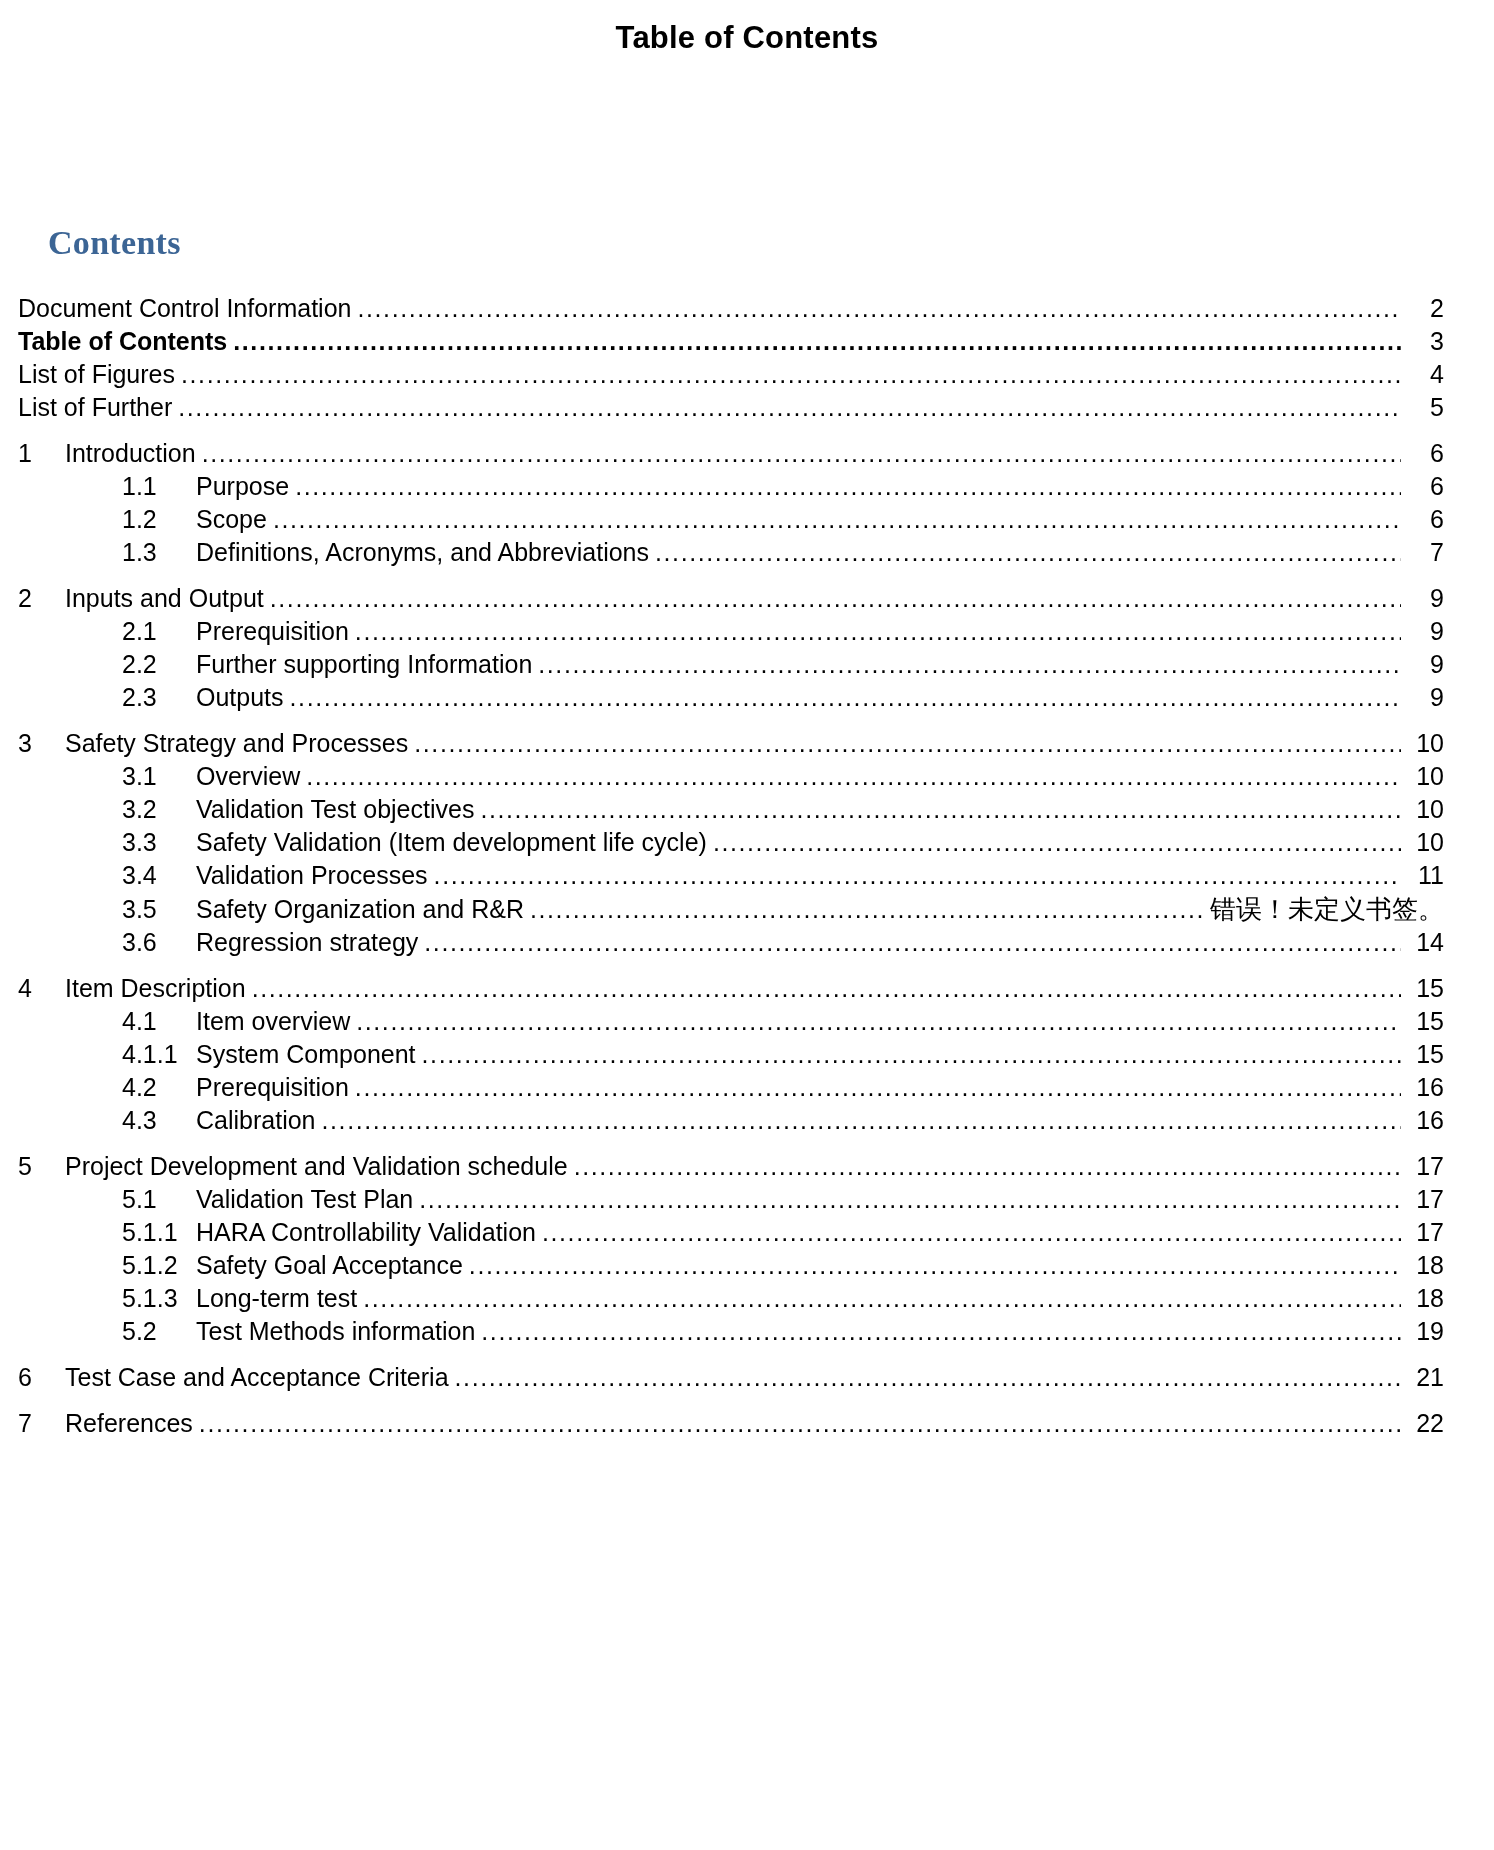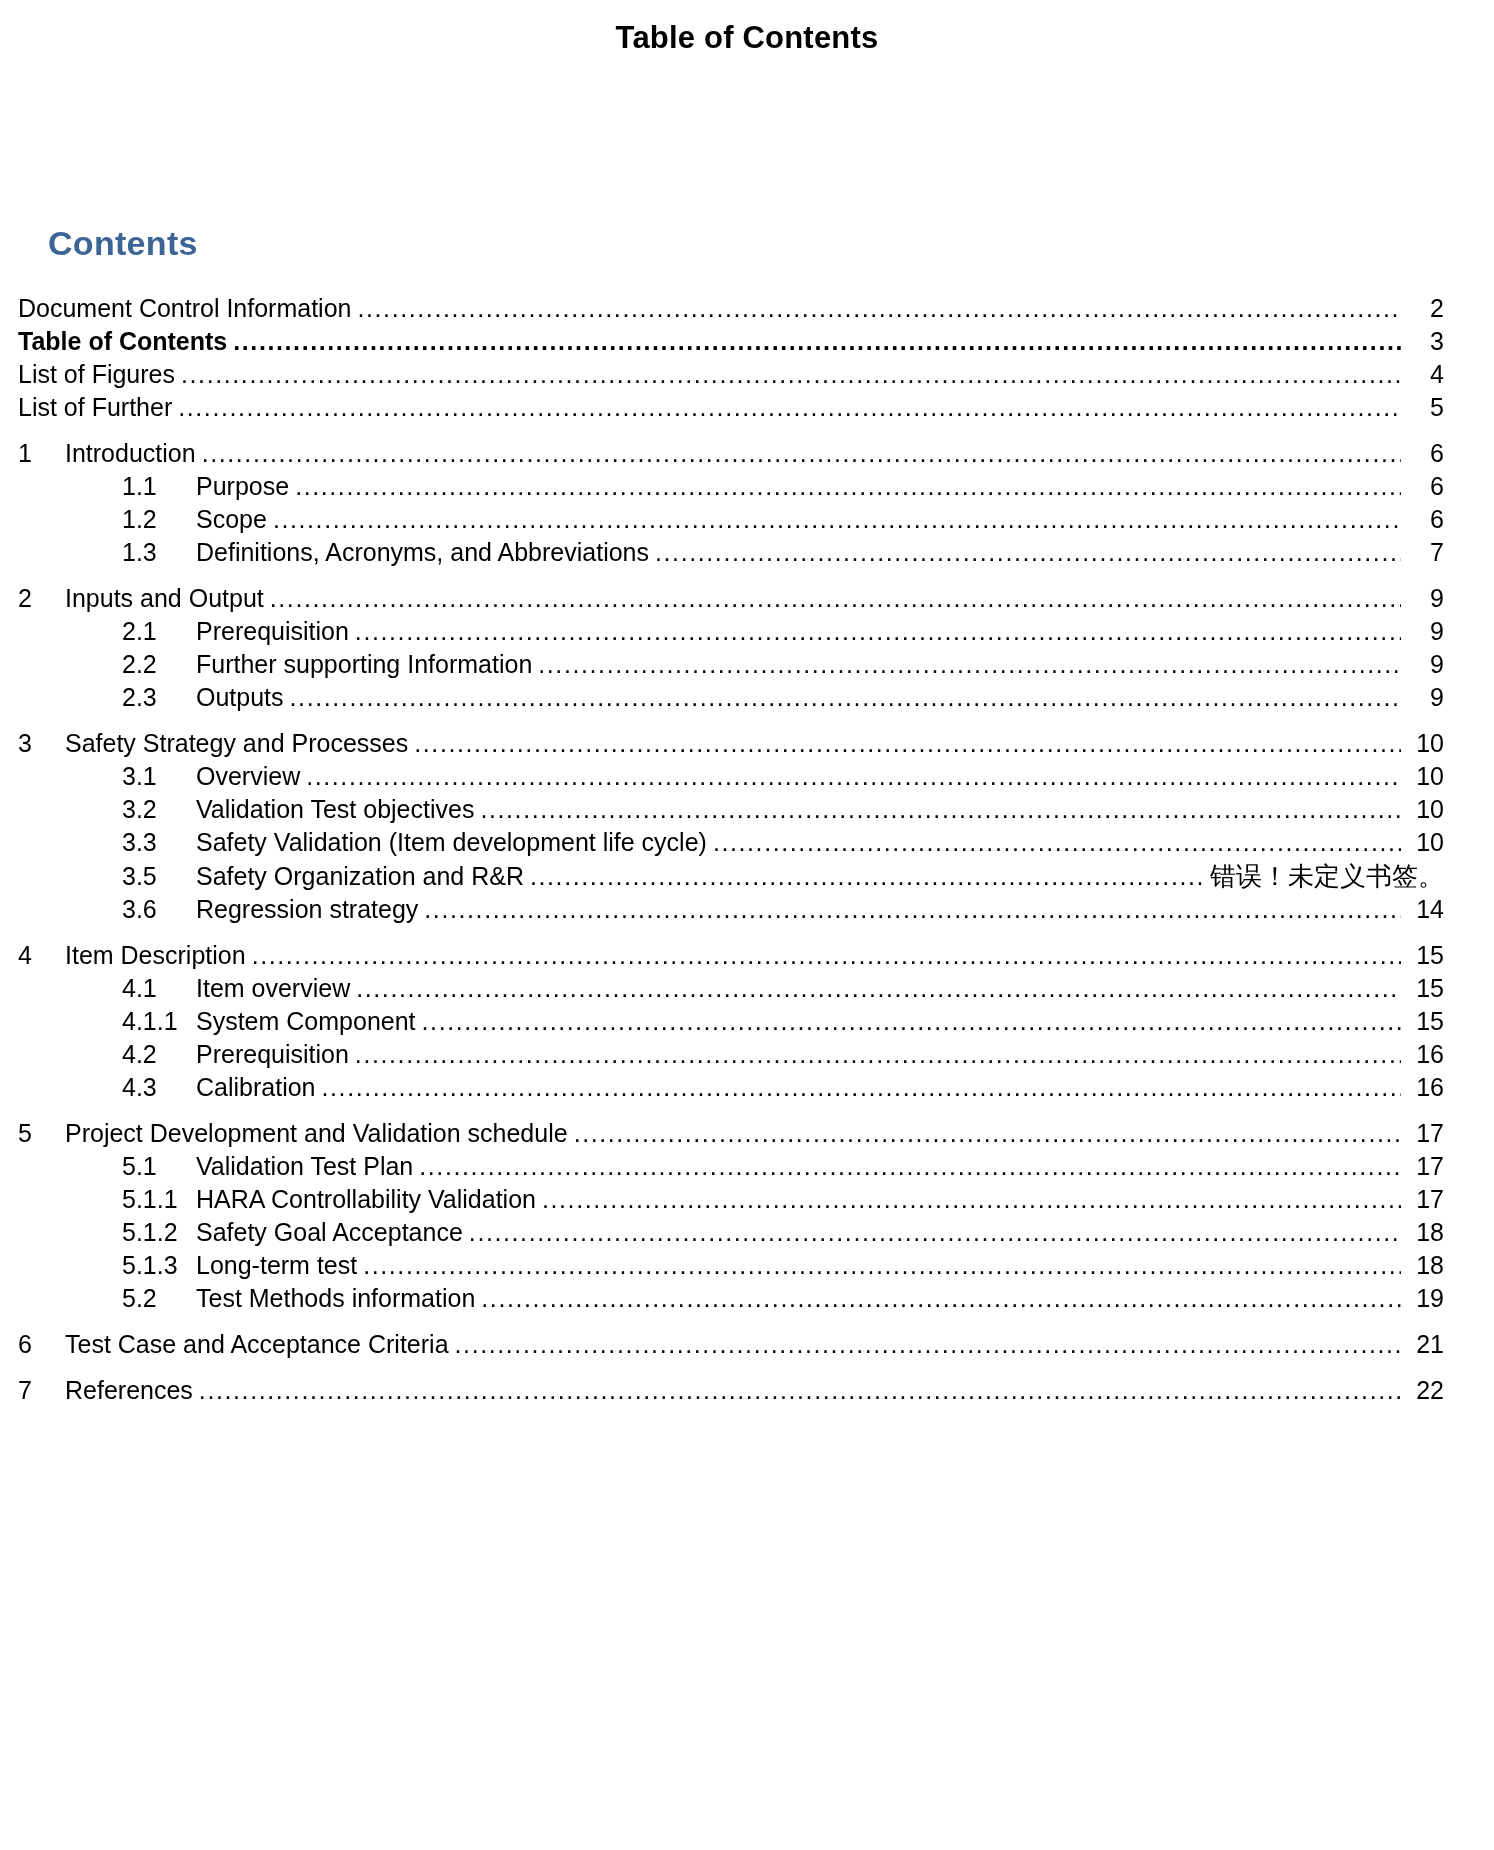--- a/index.html
+++ b/index.html
@@ -35,21 +35,21 @@
     font-weight: bold;
     letter-spacing: 0.2px;
     color: #000000;
   }
 
   
   .contents-heading {
     position: absolute;
     top: 224px;
     left: 48px;
-    font-family: Liberation Sans, sans-serif;
+    font-family: Liberation Serif, serif;
     font-size: 34px;
     font-weight: bold;
     color: #3C6595;
     letter-spacing: 0.3px;
   }
 
   
   .toc {
     position: absolute;
     top: 288px;
@@ -229,20 +229,26 @@
         <span class="toc-leader"></span>
         <span class="toc-page">10</span>
       </div>
       <div class="toc-entry lvl2 gap-top-none">
         <span class="toc-num">3.3</span>
         <span class="toc-text">Safety Validation (Item development life cycle)</span>
         <span class="toc-leader"></span>
         <span class="toc-page">10</span>
       </div>
       <div class="toc-entry lvl2 gap-top-none">
+        <span class="toc-num">3.4</span>
+        <span class="toc-text">Validation Processes</span>
+        <span class="toc-leader"></span>
+        <span class="toc-page">11</span>
+      </div>
+      <div class="toc-entry lvl2 gap-top-none">
         <span class="toc-num">3.5</span>
         <span class="toc-text">Safety Organization and R&amp;R</span>
         <span class="toc-leader"></span>
         <span class="toc-page error-note">错误！未定义书签。</span>
       </div>
       <div class="toc-entry lvl2 gap-top-none">
         <span class="toc-num">3.6</span>
         <span class="toc-text">Regression strategy</span>
         <span class="toc-leader"></span>
         <span class="toc-page">14</span>

